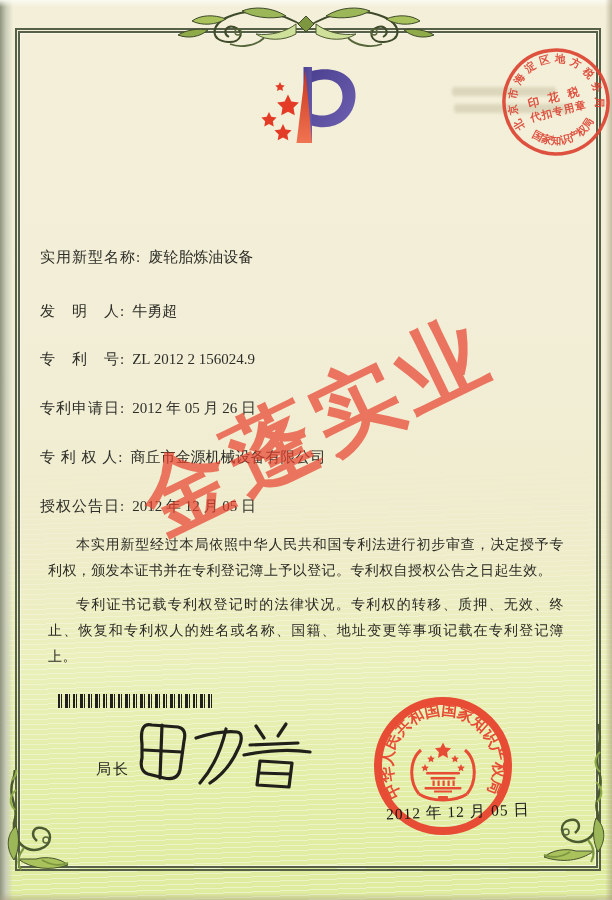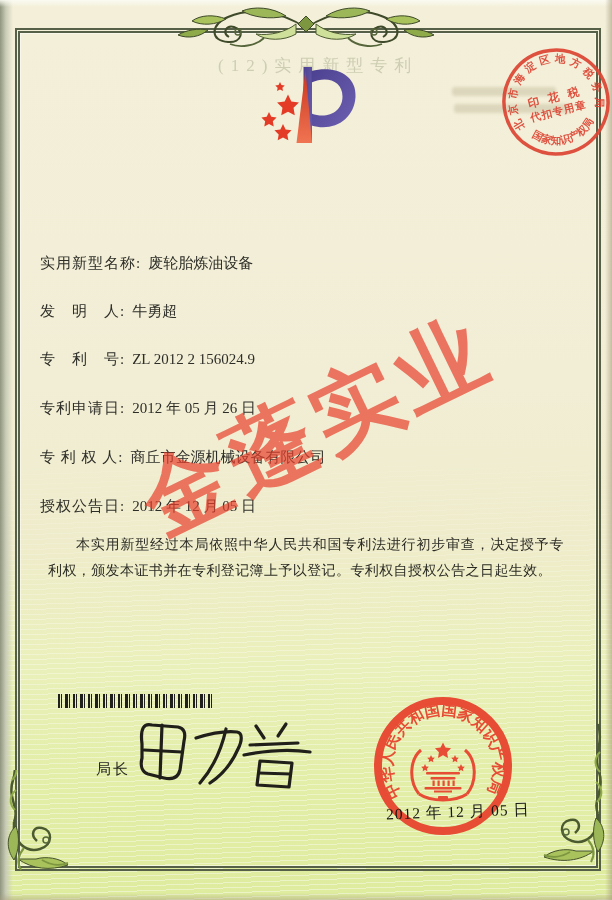--- a/index.html
+++ b/index.html
@@ -29,21 +29,21 @@
   .gs1{left:452px;top:87px;width:104px;height:9px;}
   .gs2{left:454px;top:104px;width:116px;height:9px;}
   .logo{position:absolute;left:232px;top:64px;}
   .title{position:absolute;left:0;right:0;top:160px;text-align:center;
     font-size:40px;font-weight:bold;letter-spacing:5px;color:#15130d;}
   .tax-stamp{position:absolute;left:498px;top:44px;transform:rotate(-14deg);opacity:.92;}
   .fields{position:absolute;left:40px;top:0;width:540px;font-size:15px;color:#2e2e28;}
   .field-row{position:absolute;left:0;white-space:nowrap;}
   .field-row .lbl{letter-spacing:1px;}
   .field-row .val{margin-left:7px;}
-  .fr1{top:254px;} .fr2{top:302px;} .fr3{top:350px;} .fr4{top:399px;} .fr5{top:448px;} .fr6{top:497px;}
+  .fr1{top:248px;} .fr2{top:302px;} .fr3{top:350px;} .fr4{top:399px;} .fr5{top:448px;} .fr6{top:497px;}
   .watermark{position:absolute;left:88px;top:352px;width:456px;height:148px;
     display:flex;align-items:center;justify-content:center;
     transform:rotate(-26deg);pointer-events:none;
     font-family:"Liberation Sans","DejaVu Sans",sans-serif;
     font-size:88px;font-weight:bold;letter-spacing:6px;color:rgba(231,64,44,.70);}
   .body-text{position:absolute;left:40px;top:524px;width:532px;font-size:14px;
     line-height:26px;color:#2b2b24;text-align:justify;letter-spacing:.4px;}
   .body-text p{margin:8px;text-indent:2em;font-family:Liberation Mono, monospace;}
   .barcode{position:absolute;left:58px;top:694px;width:156px;height:14px;
     background:repeating-linear-gradient(90deg,#20201c 0 2px,transparent 2px 3px,#20201c 3px 4px,
@@ -115,21 +115,20 @@
     </g>
   </svg>
 
   <svg class="corner-orn corner-left" width="72" height="110" viewBox="0 40 72 110">
     <use href="#cornerFlourish"></use>
   </svg>
   <svg class="corner-orn corner-right" width="72" height="150" viewBox="0 0 72 150">
     <use href="#cornerFlourish"></use>
   </svg>
 
-  <div class="ghost-text">(12)实用新型专利</div>
   <div class="ghost-smudge gs1"></div>
   <div class="ghost-smudge gs2"></div>
 
   <svg class="logo" width="130" height="86" viewBox="0 0 130 86">
     <defs>
       <linearGradient id="wedgeGrad" x1="0" y1="0" x2="0" y2="1">
         <stop offset="0" stop-color="#c9341e"></stop>
           <stop offset="1" stop-color="#f07452"></stop>
       </linearGradient>
       <linearGradient id="pGrad" x1="0" y1="0" x2="1" y2="1">
@@ -181,20 +180,21 @@
     <div class="field-row fr5">
       <span class="lbl">专 利 权 人:</span><span class="val">商丘市金源机械设备有限公司</span>
     </div>
     <div class="field-row fr6">
       <span class="lbl">授权公告日:</span><span class="val">2012 年 12 月 05 日</span>
     </div>
   </div>
 
   <div class="body-text">
     <p>本实用新型经过本局依照中华人民共和国专利法进行初步审查，决定授予专利权，颁发本证书并在专利登记簿上予以登记。专利权自授权公告之日起生效。</p>
+    <p>专利证书记载专利权登记时的法律状况。专利权的转移、质押、无效、终止、恢复和专利权人的姓名或名称、国籍、地址变更等事项记载在专利登记簿上。</p>
   </div>
 
   <div class="watermark">金蓬实业</div>
 
   <div class="barcode"></div>
 
   <div class="signer-label">局长</div>
 
   <svg class="signature" width="180" height="90" viewBox="0 0 180 90" role="img" aria-label="田力普">
     <g fill="none" stroke="#201f1a" stroke-width="3.2" stroke-linecap="round" stroke-linejoin="round">

